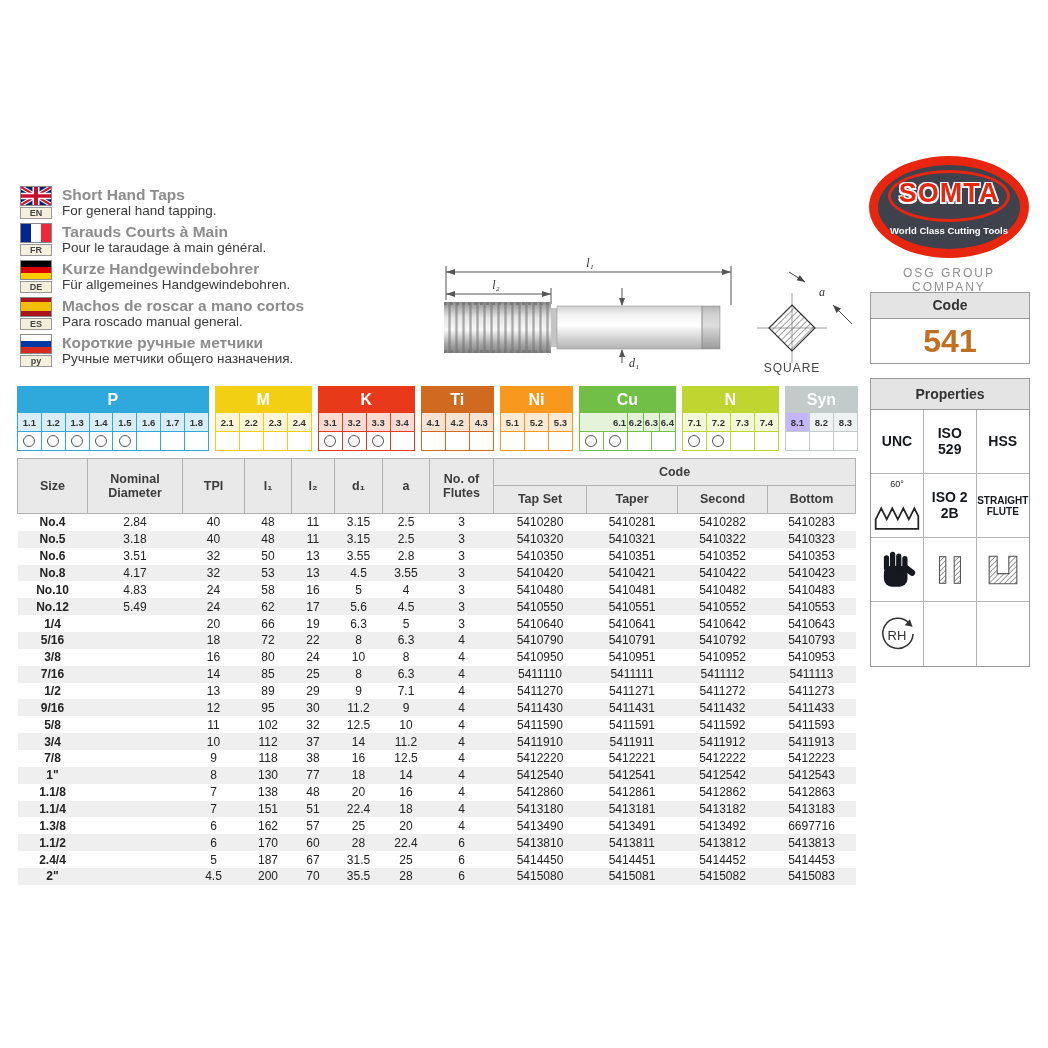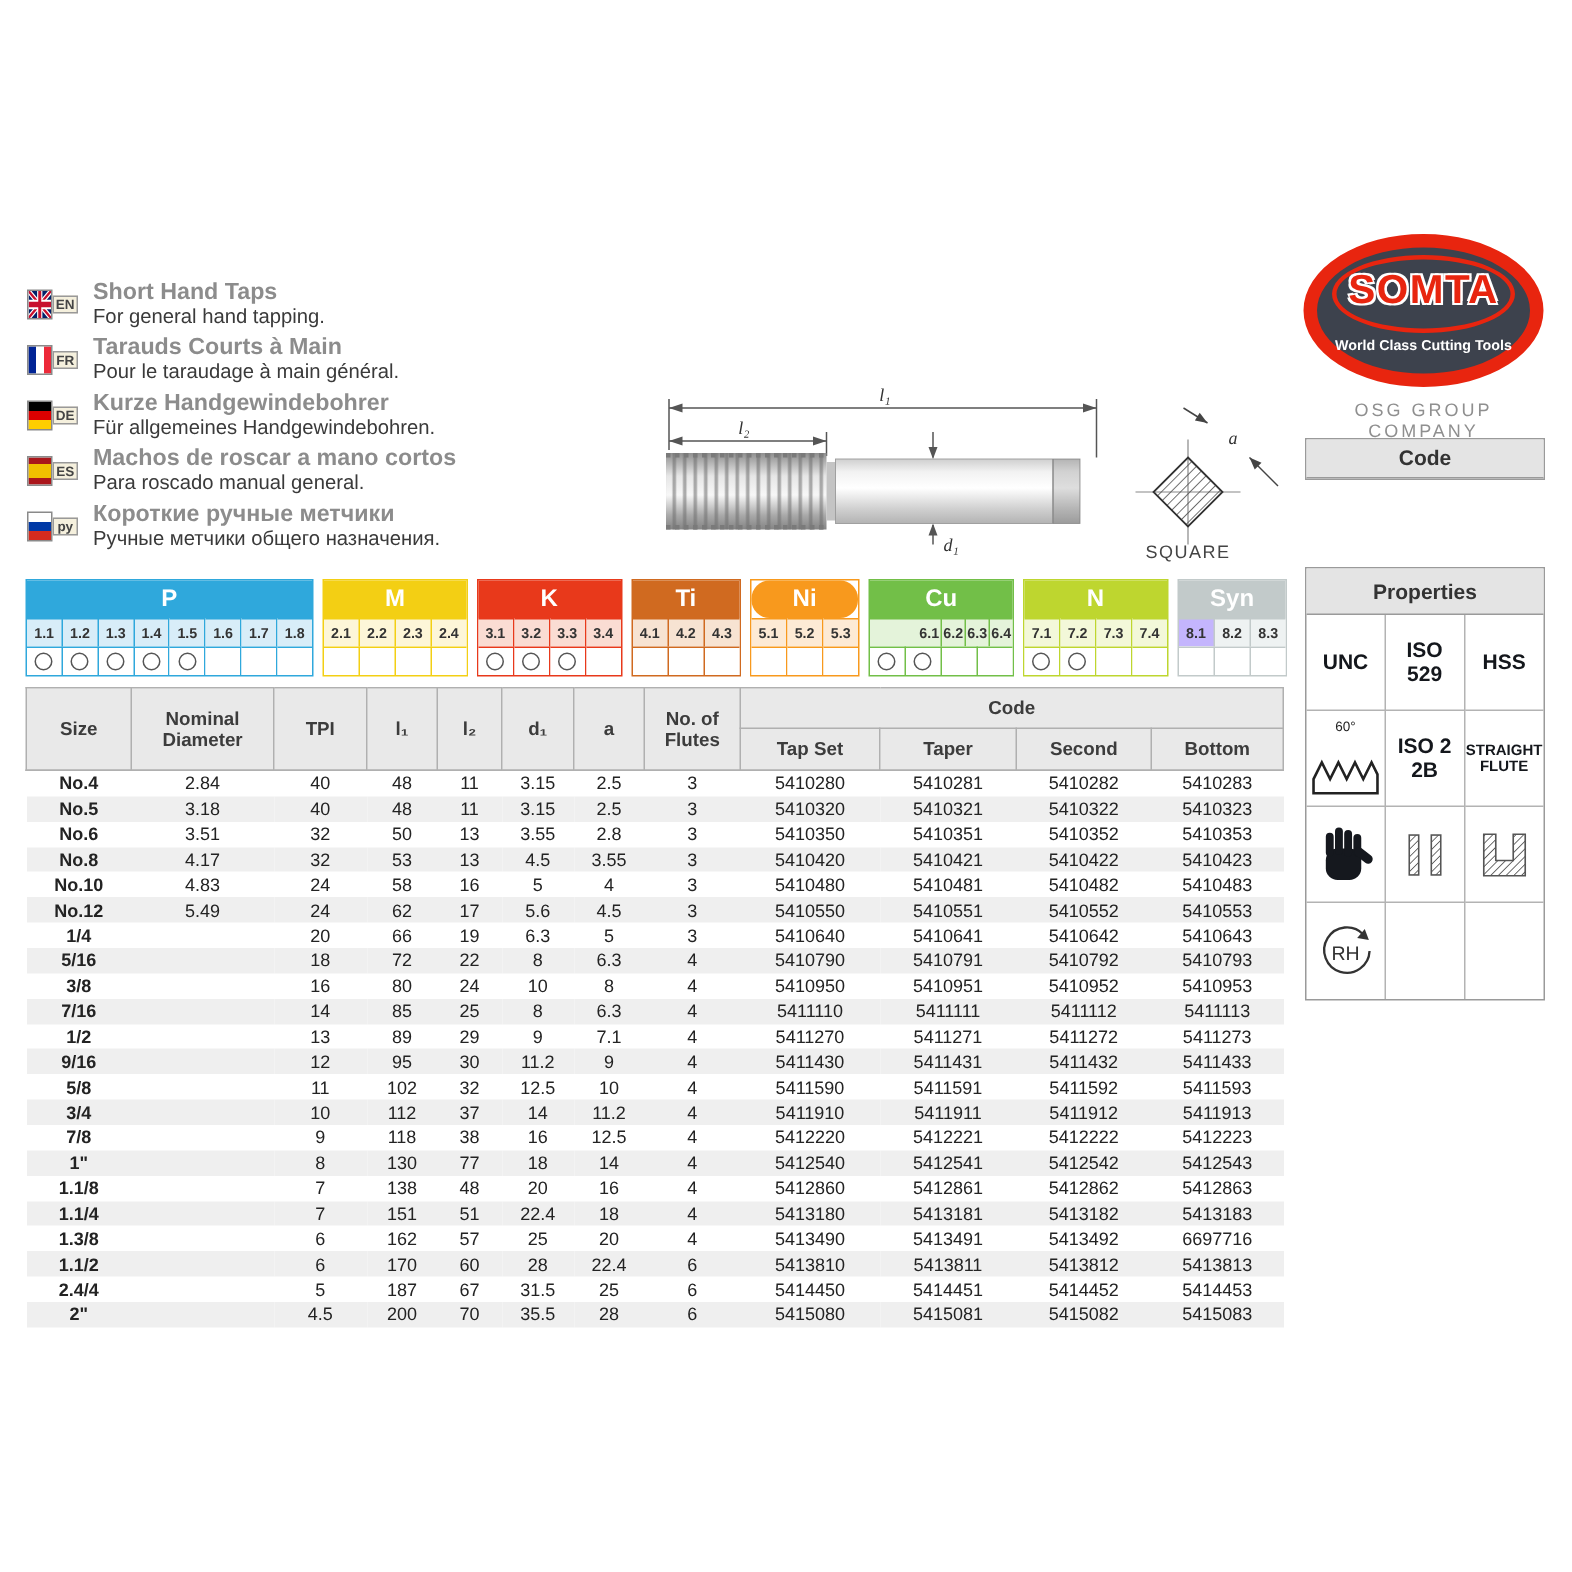--- a/index.html
+++ b/index.html
@@ -2,21 +2,21 @@
 <html><head>
 <meta charset="utf-8">
 <style>
   html,body{margin:0;padding:0;background:#fff;}
   .page{position:relative;width:1048px;height:1048px;background:#fff;overflow:hidden;
         font-family:"Liberation Sans",sans-serif;color:#222;}
 
   
   .lang-block{position:absolute;left:18px;top:186px;width:430px;}
   .lang-entry{display:flex;gap:10px;margin-bottom:4px;height:33px;}
-  .flag-col{width:34px;flex:0 0 34px;display:flex;flex-direction:row;align-items:center;}
+  .flag-col{width:34px;flex:0 0 34px;display:flex;flex-direction:column;align-items:flex-end;}
   .flag{width:32px;height:20px;border:1px solid #8a8a8a;box-sizing:border-box;overflow:hidden;}
   .flag svg{display:block;width:100%;height:100%;}
   .flag-france{background:linear-gradient(to right,#002395 33.4%,#fff 33.4% 66.7%,#ED2939 66.7%);}
   .flag-germany{background:linear-gradient(to bottom,#000 33.4%,#DD0000 33.4% 66.7%,#FFCE00 66.7%);}
   .flag-spain{background:linear-gradient(to bottom,#AA151B 25%,#F1BF00 25% 75%,#AA151B 75%);}
   .flag-russia{background:linear-gradient(to bottom,#fff 33.4%,#0039A6 33.4% 66.7%,#D52B1E 66.7%);}
   .lang-code{width:32px;height:12px;margin-top:1px;background:#f5f0dd;border:1px solid #999;
              box-sizing:border-box;font-size:9px;font-weight:bold;color:#444;text-align:center;line-height:10px;}
   .lang-text{flex:1;}
   .lang-title{font-size:15.5px;font-weight:bold;color:#8c8c8c;line-height:17px;}
@@ -226,20 +226,21 @@
     <div class="logo-ellipse">
       <div class="logo-inner-ring"></div>
       <div class="logo-text">SOMTA</div>
       <div class="logo-tagline">World Class Cutting Tools</div>
     </div>
   </div>
   <div class="osg-label">OSG GROUP COMPANY</div>
 
   <div class="code-box">
     <div class="code-box-head">Code</div>
+    <div class="code-box-value" style="color: rgb(191, 112, 33);">541</div>
   </div>
 
   <div class="props">
     <div class="props-head">Properties</div>
     <div class="props-grid" id="props-grid">
         <div class="prop-cell">
           <span class="prop-text xl">UNC</span>
         </div>
         <div class="prop-cell">
           <span class="prop-text lg">ISO
@@ -404,21 +405,21 @@
           <div class="mat-num" style="background: rgb(247, 227, 210); border-color: rgb(208, 106, 32);">4.2</div>
           <div class="mat-num" style="background: rgb(247, 227, 210); border-color: rgb(208, 106, 32);">4.3</div>
         </div>
         <div class="mat-row">
           <div class="mat-cir" style="border-color: rgb(208, 106, 32);"></div>
           <div class="mat-cir" style="border-color: rgb(208, 106, 32);"></div>
           <div class="mat-cir" style="border-color: rgb(208, 106, 32);"></div>
         </div>
       </div>
       <div class="mat-group" style="flex-grow: 3; flex-basis: 0px; border-color: rgb(248, 153, 29);">
-        <div class="mat-head" style="background: rgb(248, 153, 29); border-radius: 12px;">Ni</div>
+        <div class="mat-head" style="background: rgb(248, 153, 29);">Ni</div>
         <div class="mat-row">
           <div class="mat-num" style="background: rgb(253, 234, 213); border-color: rgb(248, 153, 29);">5.1</div>
           <div class="mat-num" style="background: rgb(253, 234, 213); border-color: rgb(248, 153, 29);">5.2</div>
           <div class="mat-num" style="background: rgb(253, 234, 213); border-color: rgb(248, 153, 29);">5.3</div>
         </div>
         <div class="mat-row">
           <div class="mat-cir" style="border-color: rgb(248, 153, 29);"></div>
           <div class="mat-cir" style="border-color: rgb(248, 153, 29);"></div>
           <div class="mat-cir" style="border-color: rgb(248, 153, 29);"></div>
         </div>

